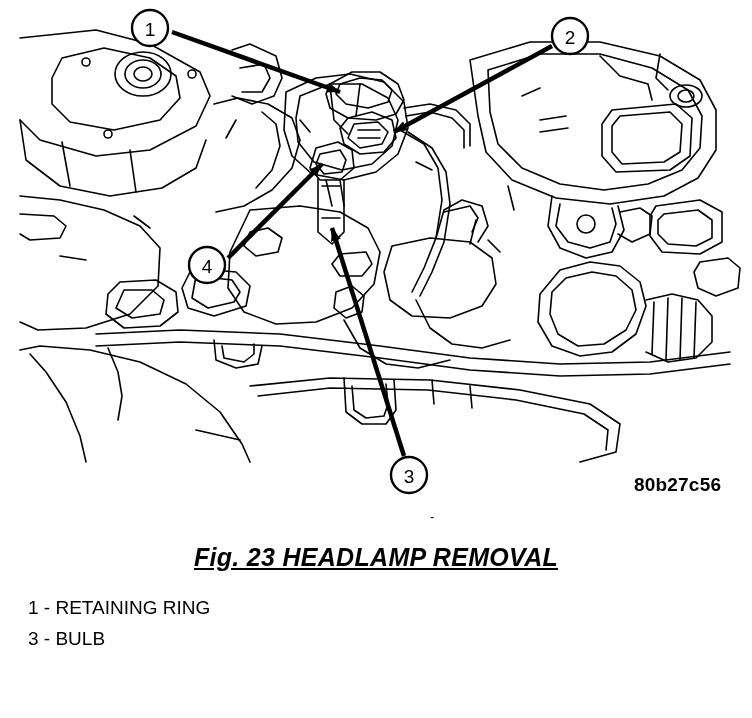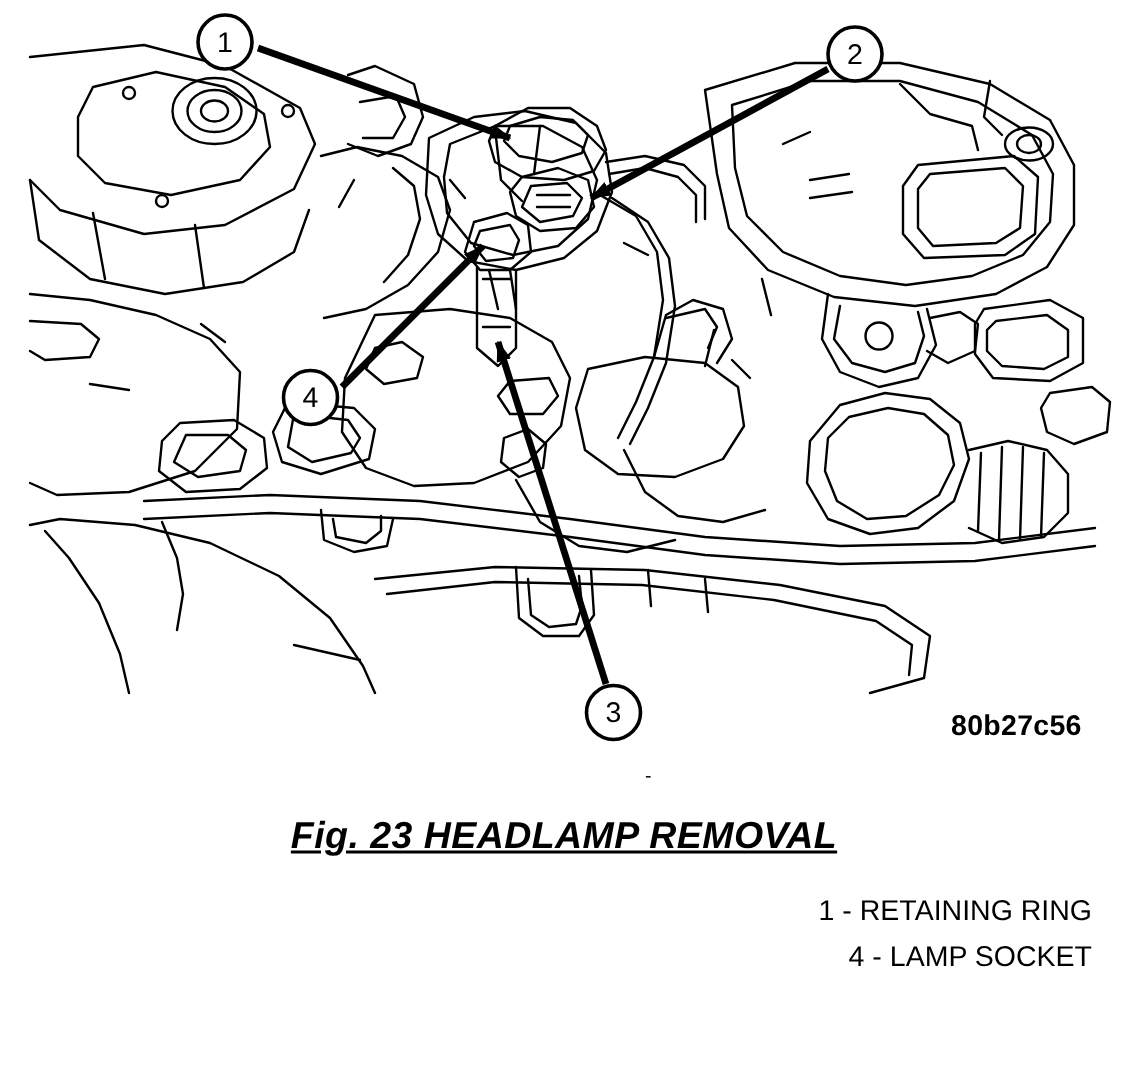--- a/index.html
+++ b/index.html
@@ -53,21 +53,20 @@
     font-weight: bold;
     font-style: italic;
     letter-spacing: 0.3px;
     text-decoration: underline;
   }
   #legend {
     position: absolute;
     left: 28px;
     top: 592px;
     width: 700px;
-    text-align: right;
   }
   .legend-item {
     font-size: 19px;
     line-height: 31px;
     white-space: nowrap;
   }
   #dash-mark {
     position: absolute;
     left: 430px;
     top: 509px;
@@ -235,14 +234,14 @@
   </svg>
 
   <div id="image-code">80b27c56</div>
   <div id="dash-mark">-</div>
 </div>
 
 <div id="fig-caption">Fig. 23 HEADLAMP REMOVAL</div>
 
 <div id="legend">
   <div class="legend-item">1 - RETAINING RING</div>
-  <div class="legend-item">4 - LAMP SOCKET</div>
+  <div class="legend-item">3 - BULB</div>
 </div>
 
 </body></html>

